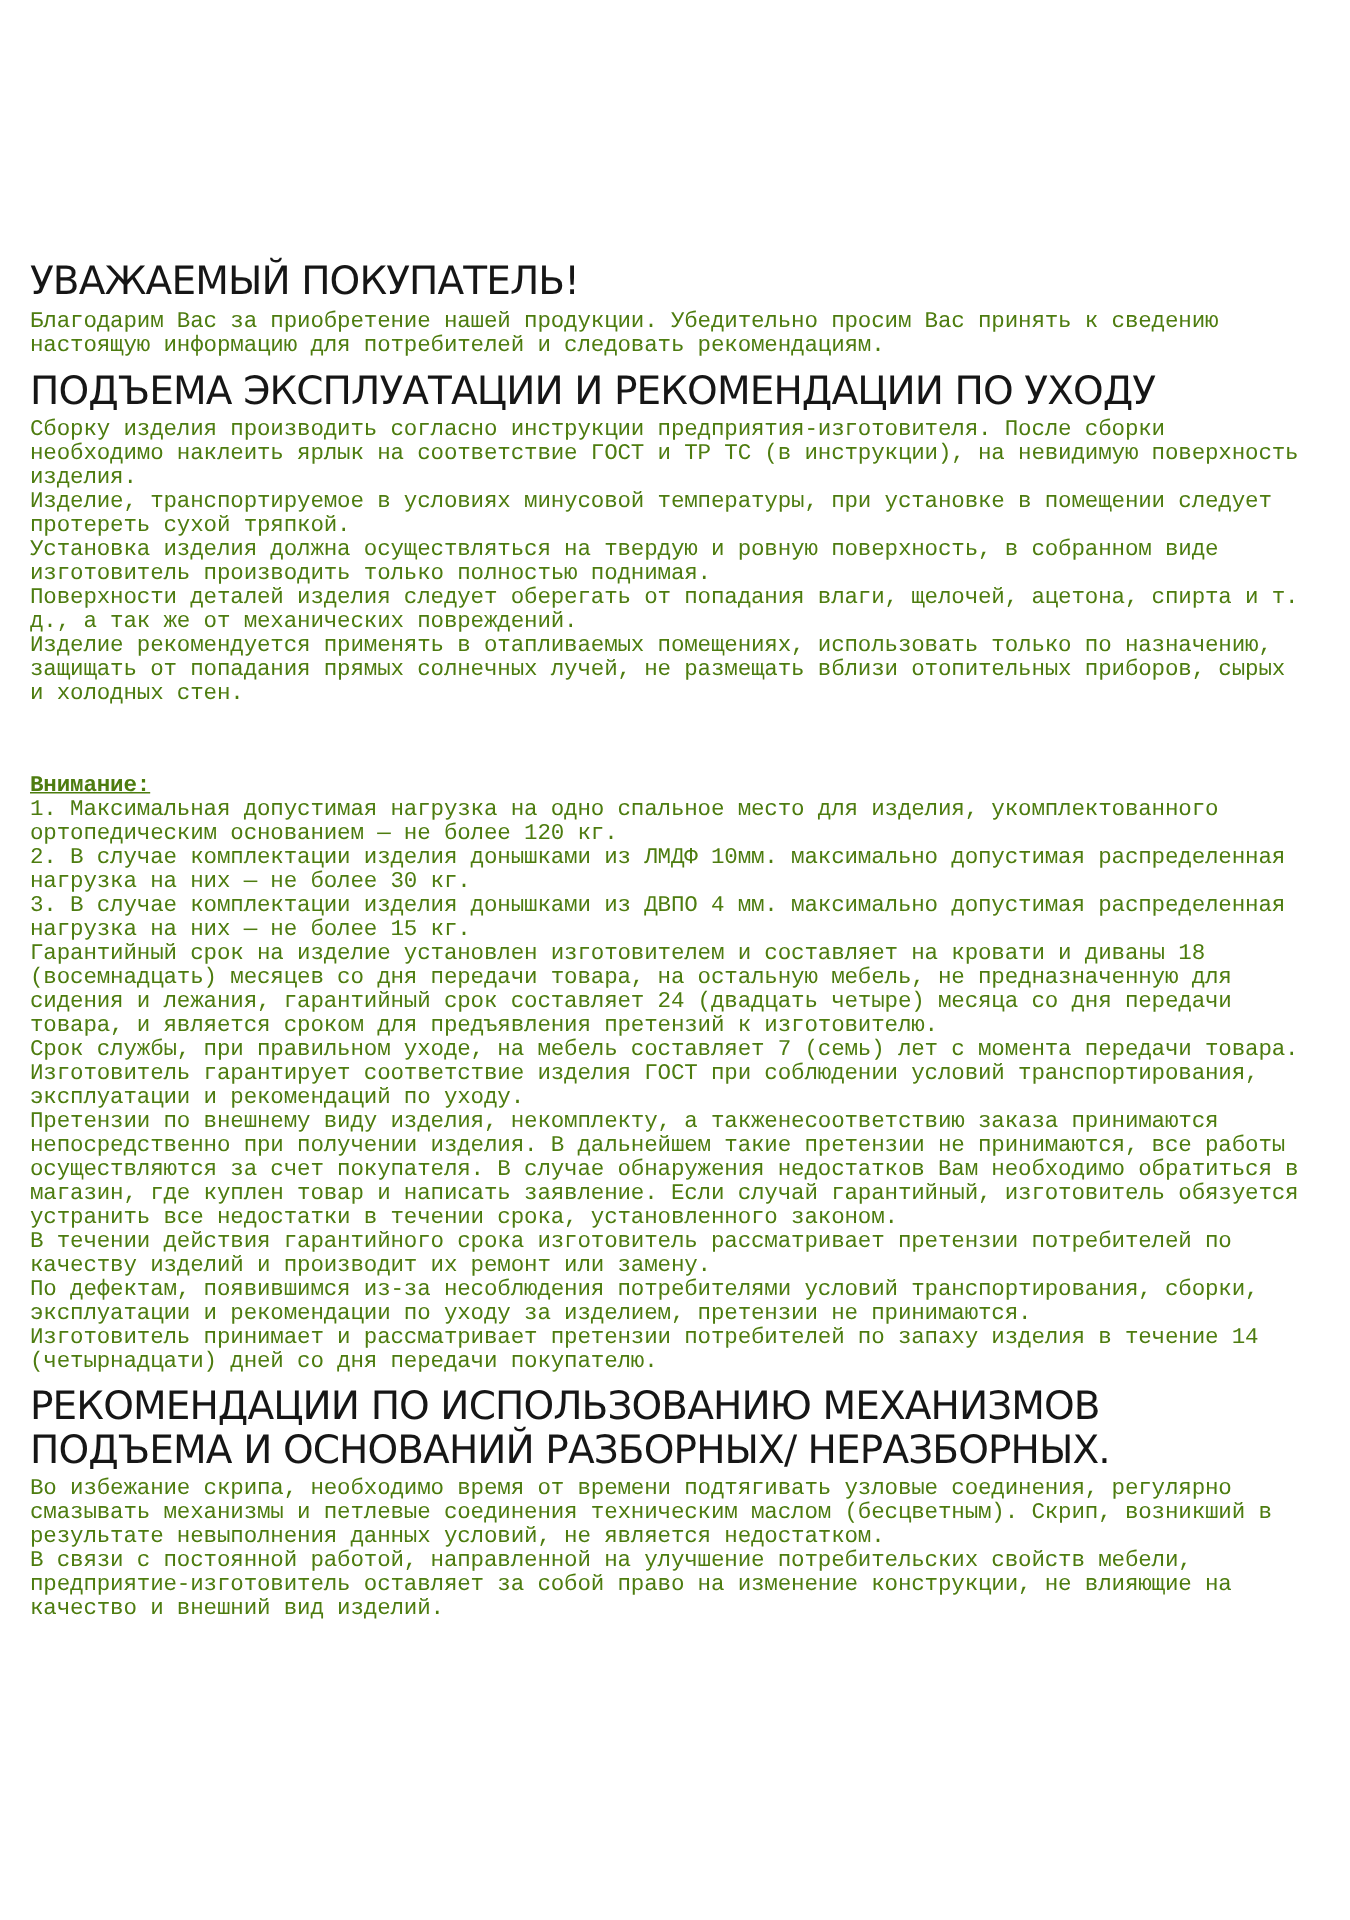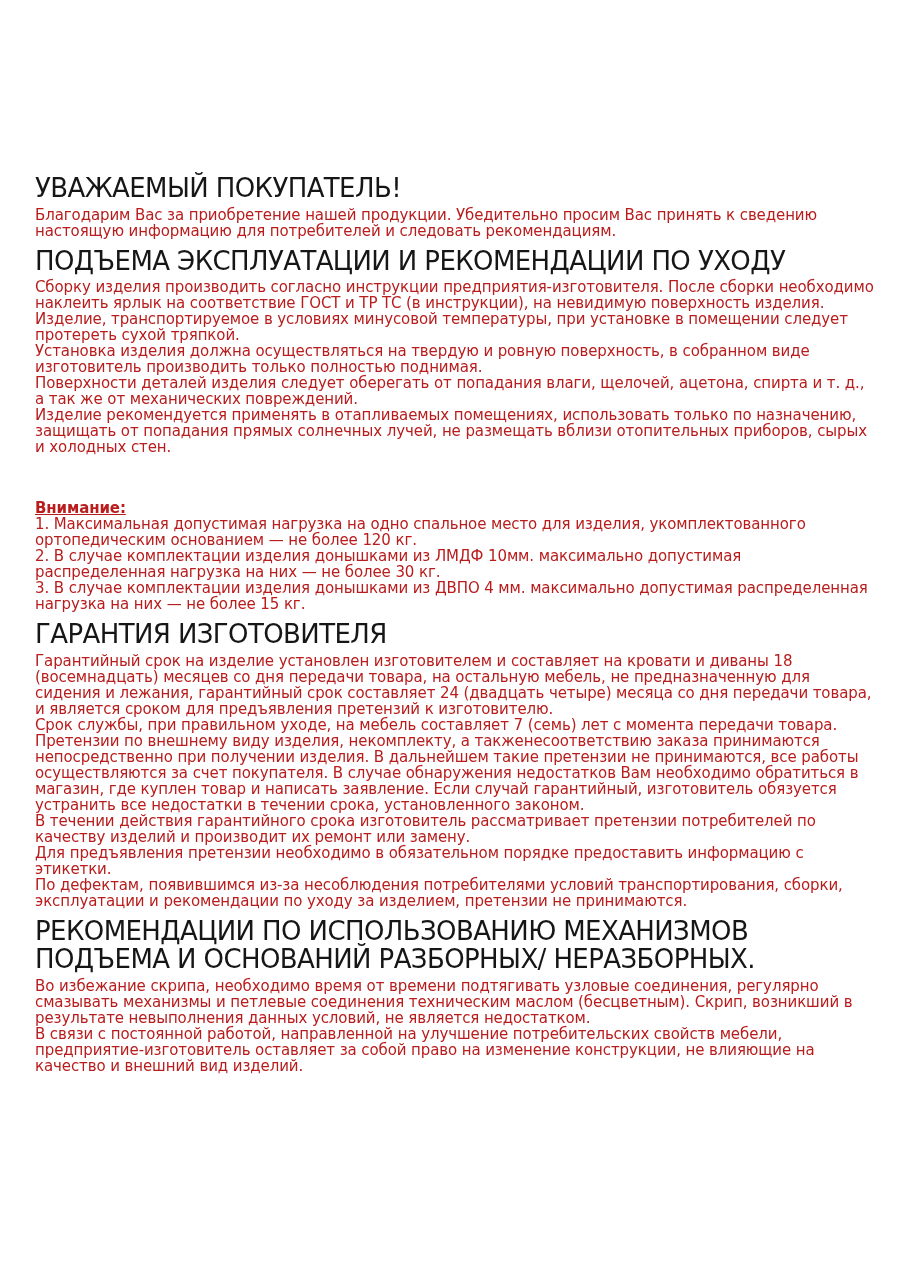--- a/index.html
+++ b/index.html
@@ -11,21 +11,21 @@
     width: 900px;
     height: 1280px;
     overflow: hidden;
     font-family: "DejaVu Sans", "Liberation Sans", sans-serif;
     color: #1b1b1b;
   }
   main[data-name="document-page"] {
     box-sizing: border-box;
     width: 900px;
     height: 1280px;
-    padding: 174px 26px 0 35px;
+    padding: 174px 26px 0 20px;
   }
   section {
     margin: 0;
     padding: 0;
   }
   h1.section-heading {
     font-size: 26px;
     font-weight: 400;
     line-height: 1.1;
     letter-spacing: -0.6px;
@@ -37,21 +37,22 @@
     margin-top: 0;
   }
   h1.two-line {
     max-width: 828px;
   }
   p.body-text {
     font-size: 15px;
     line-height: 16px;
     letter-spacing: -0.1px;
     margin: 0;
-    color: #b91c1c;
+    color: #4d7c0f;
+    font-family: Liberation Mono, monospace;
   }
   p.attention {
     font-weight: bold;
     text-decoration: underline;
     margin-top: 45px;
   }
 </style>
 </head>
 <body>
 
@@ -66,26 +67,26 @@
       <p class="body-text" data-name="paragraph">Изделие, транспортируемое в условиях минусовой температуры, при установке в помещении следует протереть сухой тряпкой.</p>
       <p class="body-text" data-name="paragraph">Установка изделия должна осуществляться на твердую и ровную поверхность, в собранном виде изготовитель производить только полностью поднимая.</p>
       <p class="body-text" data-name="paragraph">Поверхности деталей изделия следует оберегать от попадания влаги, щелочей, ацетона, спирта и т. д., а так же от механических повреждений.</p>
       <p class="body-text" data-name="paragraph">Изделие рекомендуется применять в отапливаемых помещениях, использовать только по назначению, защищать от попадания прямых солнечных лучей, не размещать вблизи отопительных приборов, сырых и холодных стен.</p>
       <p class="body-text attention" data-name="attention-label">Внимание:</p>
       <p class="body-text" data-name="paragraph">1. Максимальная допустимая нагрузка на одно спальное место для изделия, укомплектованного ортопедическим основанием — не более 120 кг.</p>
       <p class="body-text" data-name="paragraph">2. В случае комплектации изделия донышками из ЛМДФ 10мм. максимально допустимая распределенная нагрузка на них — не более 30 кг.</p>
       <p class="body-text" data-name="paragraph">3. В случае комплектации изделия донышками из ДВПО 4 мм. максимально допустимая распределенная нагрузка на них — не более 15 кг.</p>
     </section>
     <section data-name="section-warranty">
-      <h1 class="section-heading" data-name="section-heading-warranty">ГАРАНТИЯ ИЗГОТОВИТЕЛЯ</h1>
       <p class="body-text" data-name="paragraph">Гарантийный срок на изделие установлен изготовителем и составляет на кровати и диваны 18 (восемнадцать) месяцев со дня передачи товара, на остальную мебель, не предназначенную для сидения и лежания, гарантийный срок составляет 24 (двадцать четыре) месяца со дня передачи товара, и является сроком для предъявления претензий к изготовителю.</p>
       <p class="body-text" data-name="paragraph">Срок службы, при правильном уходе, на мебель составляет 7 (семь) лет с момента передачи товара.</p>
+      <p class="body-text" data-name="paragraph">Изготовитель гарантирует соответствие изделия ГОСТ при соблюдении условий транспортирования, эксплуатации и рекомендаций по уходу.</p>
       <p class="body-text" data-name="paragraph">Претензии по внешнему виду изделия, некомплекту, а такженесоответствию заказа принимаются непосредственно при получении изделия. В дальнейшем такие претензии не принимаются, все работы осуществляются за счет покупателя. В случае обнаружения недостатков Вам необходимо обратиться в магазин, где куплен товар и написать заявление. Если случай гарантийный, изготовитель обязуется устранить все недостатки в течении срока, установленного законом.</p>
       <p class="body-text" data-name="paragraph">В течении действия гарантийного срока изготовитель рассматривает претензии потребителей по качеству изделий и производит их ремонт или замену.</p>
-      <p class="body-text" data-name="paragraph">Для предъявления претензии необходимо в обязательном порядке предоставить информацию с этикетки.</p>
       <p class="body-text" data-name="paragraph">По дефектам, появившимся из-за несоблюдения потребителями условий транспортирования, сборки, эксплуатации и рекомендации по уходу за изделием, претензии не принимаются.</p>
+      <p class="body-text" data-name="paragraph">Изготовитель принимает и рассматривает претензии потребителей по запаху изделия в течение 14 (четырнадцати) дней со дня передачи покупателю.</p>
     </section>
     <section data-name="section-mechanisms">
       <h1 class="section-heading two-line" data-name="section-heading-mechanisms">РЕКОМЕНДАЦИИ ПО ИСПОЛЬЗОВАНИЮ МЕХАНИЗМОВ ПОДЪЕМА И ОСНОВАНИЙ РАЗБОРНЫХ/ НЕРАЗБОРНЫХ.</h1>
       <p class="body-text" data-name="paragraph">Во избежание скрипа, необходимо время от времени подтягивать узловые соединения, регулярно смазывать механизмы и петлевые соединения техническим маслом (бесцветным). Скрип, возникший в результате невыполнения данных условий, не является недостатком.</p>
       <p class="body-text" data-name="paragraph">В связи с постоянной работой, направленной на улучшение потребительских свойств мебели, предприятие-изготовитель оставляет за собой право на изменение конструкции, не влияющие на качество и внешний вид изделий.</p>
     </section>
   </main>
 
 </body></html>

